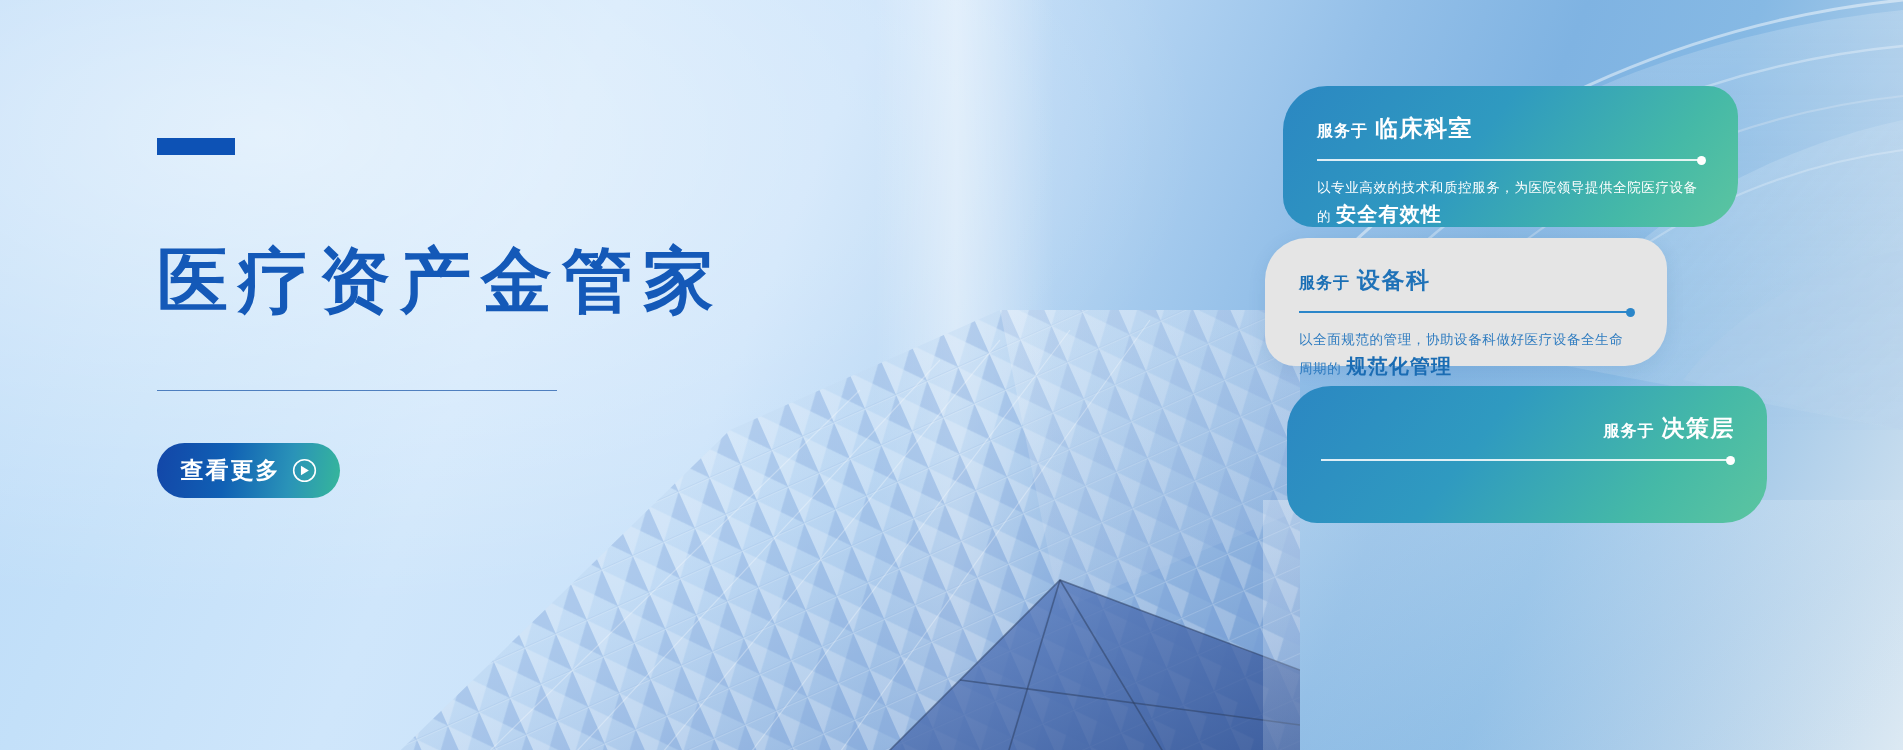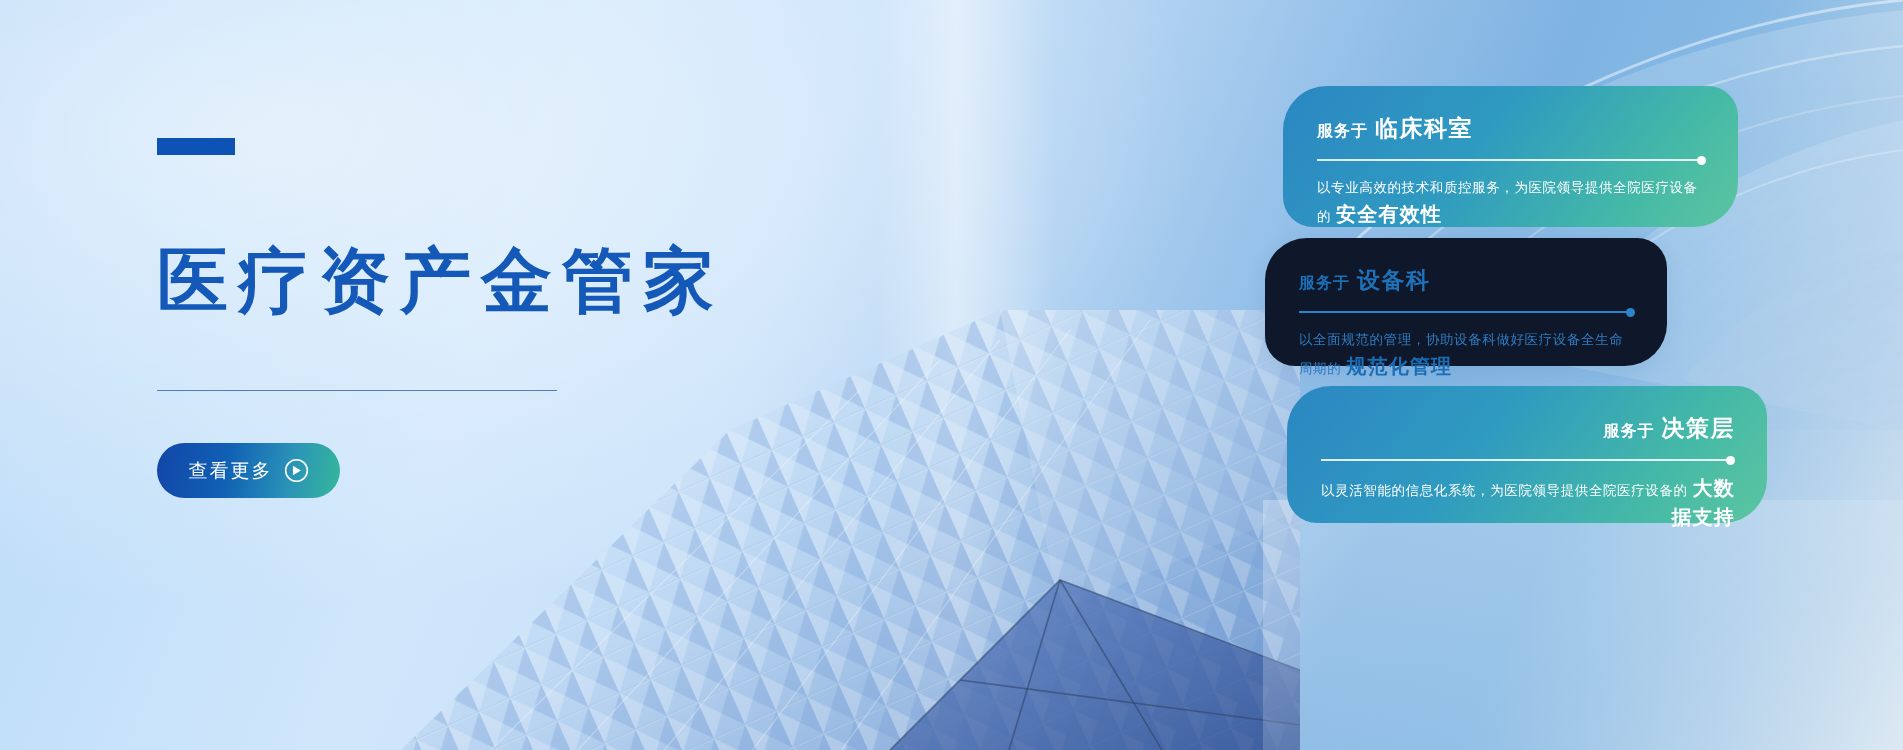--- a/index.html
+++ b/index.html
@@ -72,41 +72,41 @@
     width:400px; height:1px; background:#1a56a8; opacity:.72;
   }
 
   .cta {
     position:absolute; left:0; top:443px;
     width:183px; height:55px; border-radius:28px;
     background:linear-gradient(100deg, #1346a8 0%, #1060b4 38%, #2a93b8 72%, #36b79a 100%);
     display:flex; align-items:center; justify-content:center; gap:11px;
     cursor:pointer; border:none; padding:0 4px;
   }
-  .cta-label { color:#fff; font-size:19px; letter-spacing:2px; font-weight:400; }
+  .cta-label { color:#fff; font-size:23px; letter-spacing:2px; font-weight:700; }
   .cta-arrow { width:25px; height:25px; display:block; flex:0 0 auto; }
 
   
   .cards { position:absolute; right:0; top:0; width:620px; height:100%; }
 
   .card {
     position:absolute; left:0;
     border-radius:30px;
     padding:27px 32px 36px 34px;
   }
   .card-1 {
     top:86px; width:455px; height:141px;
     left:0;
     background:linear-gradient(128deg, #2b87c2 0%, #2f9ac0 42%, #45b9a7 78%, #5cc5a0 100%);
     border-top-left-radius:44px; border-bottom-right-radius:44px;
   }
   .card-2 {
     top:238px; width:402px; height:128px;
     left:-18px;
-    background:#0f172a;
+    background:#e5e5e5;
     border-top-left-radius:42px; border-bottom-right-radius:42px;
     box-shadow:0 4px 18px rgba(30,80,140,.10);
   }
   .card-3 {
     top:386px; width:480px; height:137px;
     left:4px;
     background:linear-gradient(128deg, #2b87c2 0%, #2f9ac0 40%, #45b9a7 76%, #5cc5a0 100%);
     border-top-left-radius:44px; border-bottom-right-radius:44px;text-align:right;
   }
 
@@ -253,19 +253,16 @@
     </div>
 
     <div class="card card-3 card-light">
       <div class="card-title">
         <span class="lead">服务于</span><span class="key">决策层</span>
       </div>
       <div class="rule-wrap">
         <div class="rule"></div>
         <div class="rule-dot"></div>
       </div>
-      <div class="card-body">
-        <span>以灵活智能的信息化系统，为医院领导提供全院医疗设备的</span><span class="strong">大数据支持</span>
-      </div>
     </div>
 
   </div>
 </div>
 
 </body></html>

